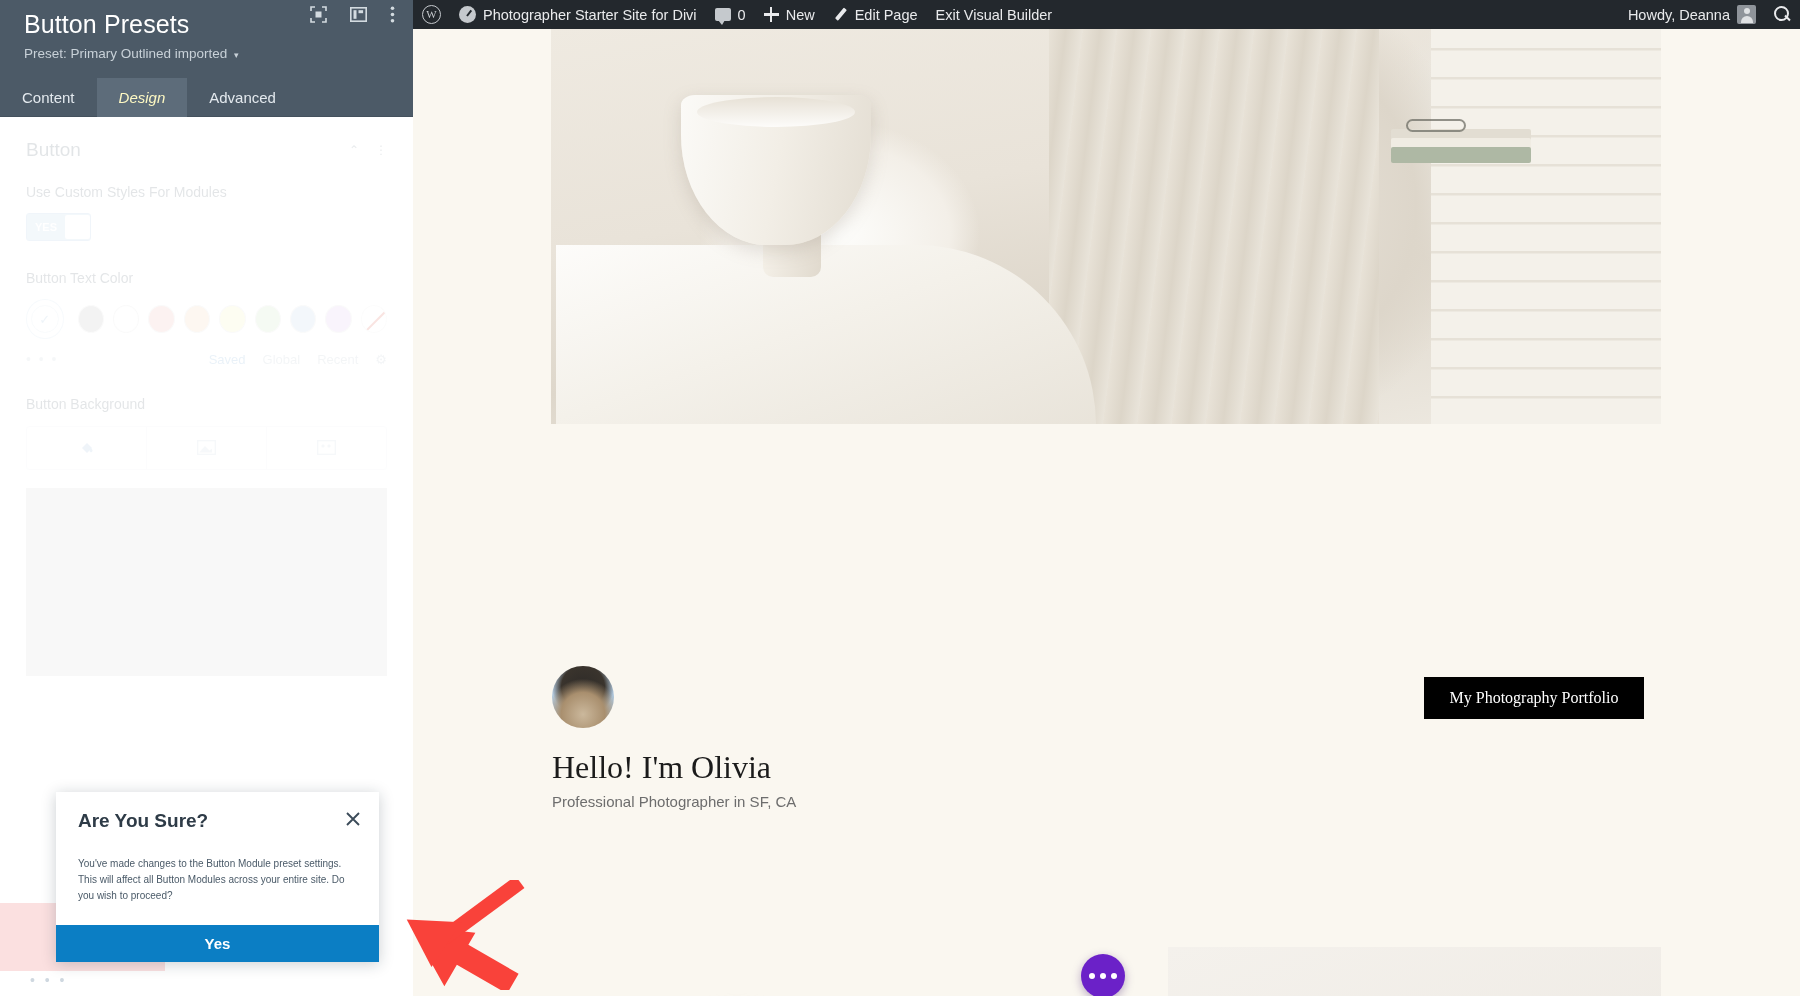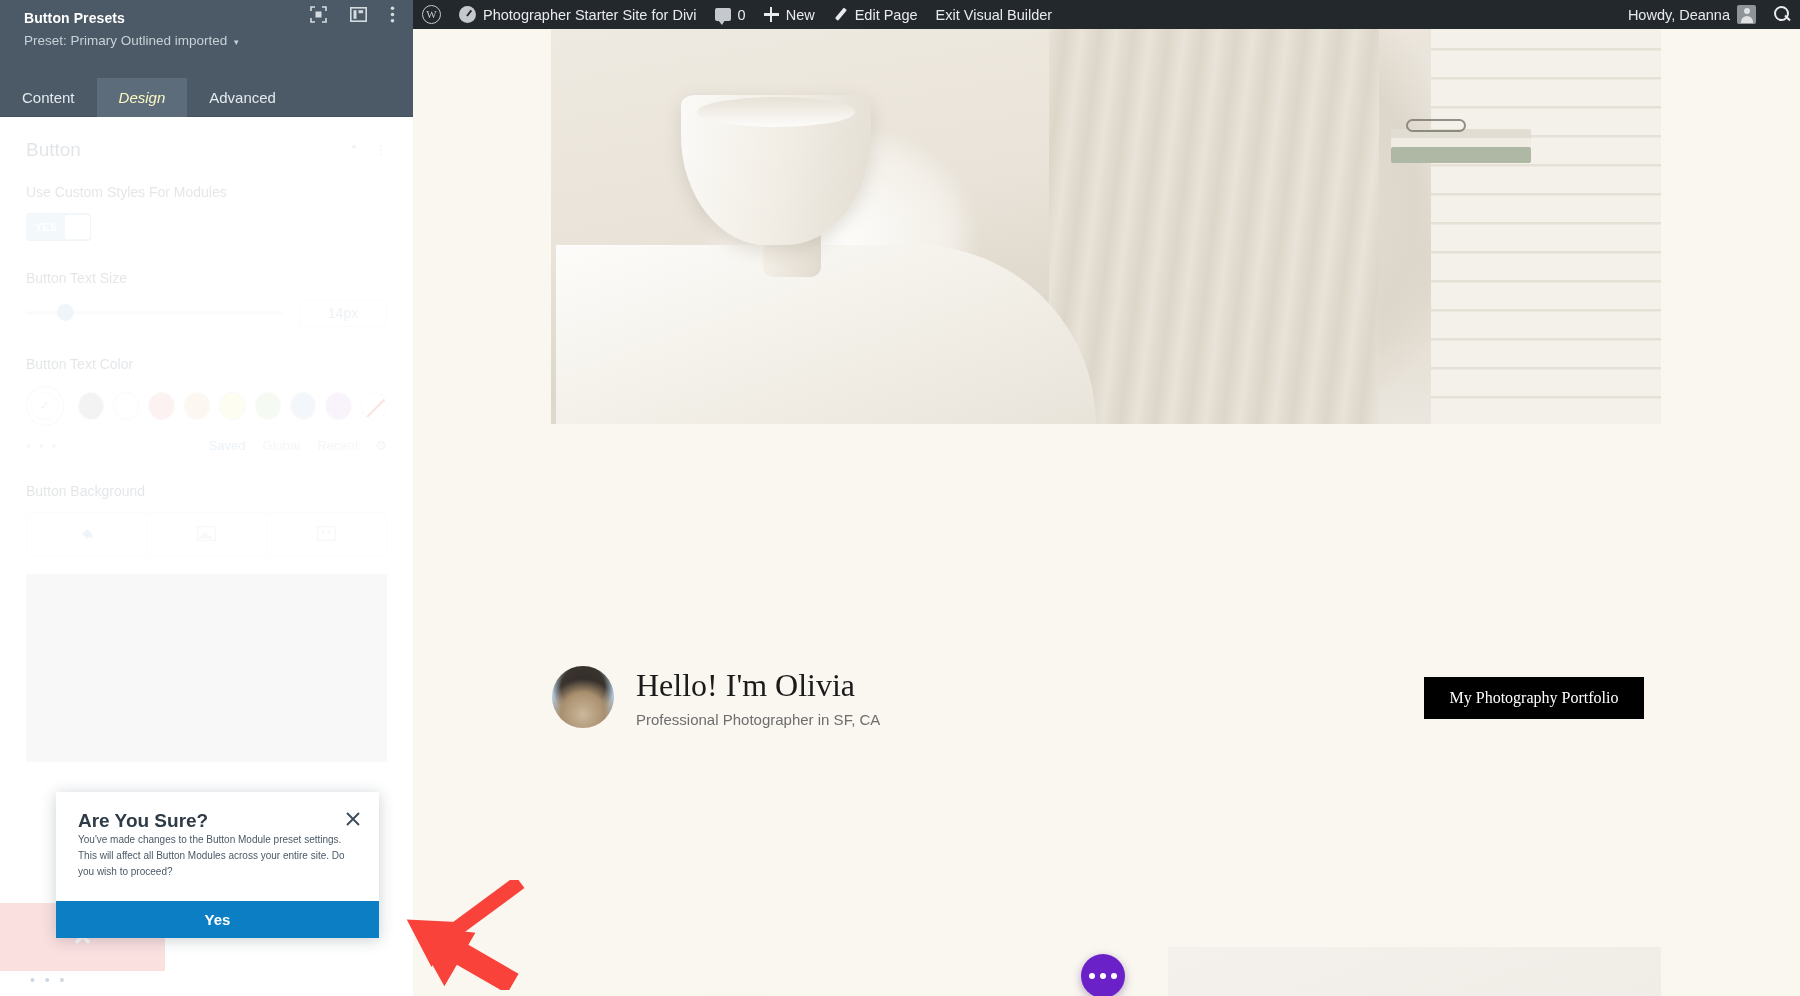--- a/index.html
+++ b/index.html
@@ -160,21 +160,21 @@
   }
   #headline-box {
     position: absolute; left: 139px; top: 401px;
     width: 1100px;
     font-family: "Liberation Serif", serif;
     font-size: 45px; line-height: 1.17;
     color: #171717; letter-spacing: -0.1px;
   }
   #author-row {
     position: absolute; left: 139px; top: 637px;
-    display: flex; align-items: flex-end; gap: 22px;
+    display: flex; align-items: flex-start; gap: 22px; flex-direction: column;
   }
   .author-avatar {
     width: 62px; height: 62px; border-radius: 50%;
     background:
       radial-gradient(circle at 50% 78%, #cbb89c 0%, #a98f6e 38%, rgba(0,0,0,0) 62%),
       radial-gradient(circle at 50% 34%, #2e2b28 0%, #3a342d 42%, rgba(0,0,0,0) 60%),
       linear-gradient(160deg, #b8cde0 0%, #a7c2da 100%);
     flex: 0 0 auto;
   }
   .author-name {
@@ -229,21 +229,21 @@
     background: #fff;
     z-index: 50;
     overflow: hidden;
   }
   #panel-header {
     height: 78px; background: #4c5a67; color: #fff;
     padding: 10px 18px 0 24px;
     position: relative;
   }
   #panel-title {
-    font-size: 14px; font-weight: bold; letter-spacing: .1px;
+    font-size: 25px; font-weight: normal; letter-spacing: .1px;
   }
   #panel-subtitle {
     font-size: 13.5px; color: #c8d1d8; margin-top: 7px;
   }
   #panel-subtitle .caret { font-size: 9px; margin-left: 3px; }
   #panel-header-icons {
     position: absolute; right: 18px; top: 6px;
     display: flex; align-items: center; gap: 23px;
   }
   .hdr-icon { cursor: pointer; opacity: .92; }
@@ -359,21 +359,21 @@
   
   #modal {
     position: absolute; left: 56px; top: 792px;
     width: 323px;
     background: #fff;
     box-shadow: 0 2px 14px rgba(20,35,50,.22);
     z-index: 70;
   }
   #modal-inner { padding: 18px 22px 20px 22px; position: relative; }
   #modal-title {
-    font-size: 19px; font-weight: bold; color: #2e3b47; margin-bottom: 0;
+    font-size: 19px; font-weight: bold; color: #2e3b47; margin-bottom: 24px;
   }
   #modal-body {
     font-size: 10px; line-height: 1.62; color: #4a5a68;
   }
   #modal-close {
     position: absolute; right: 15px; top: 16px;
     width: 22px; height: 22px; cursor: pointer;
     color: #3c4b59;
   }
   #modal-yes {
@@ -508,29 +508,20 @@
       </div>
 
       <div class="field">
         <div class="fld-label">Use Custom Styles For Modules</div>
         <div class="toggle">
           <span class="t-label">YES</span>
           <span class="t-knob"></span>
         </div>
       </div>
 
-      <div class="field">
-        <div class="fld-label">Button Text Size</div>
-        <div class="slider-row">
-          <div class="slider-track">
-            <div class="slider-knob"></div>
-          </div>
-          <div class="slider-val">14px</div>
-        </div>
-      </div>
 
       <div class="field">
         <div class="fld-label">Button Text Color</div>
         <div class="sw-row">
           <span class="sw-sel">
             <span class="sw-sel-inner">✓</span>
           </span>
           <span class="sw" style="background:#bdbdbd"></span>
           <span class="sw" style="background:#ffffff"></span>
           <span class="sw" style="background:#f7b6b0"></span>

